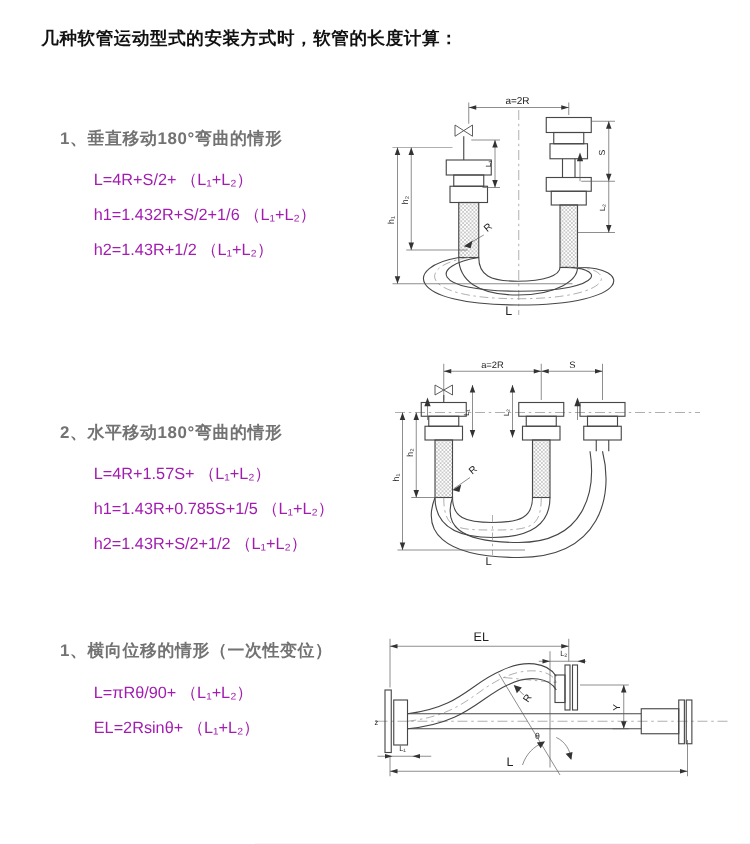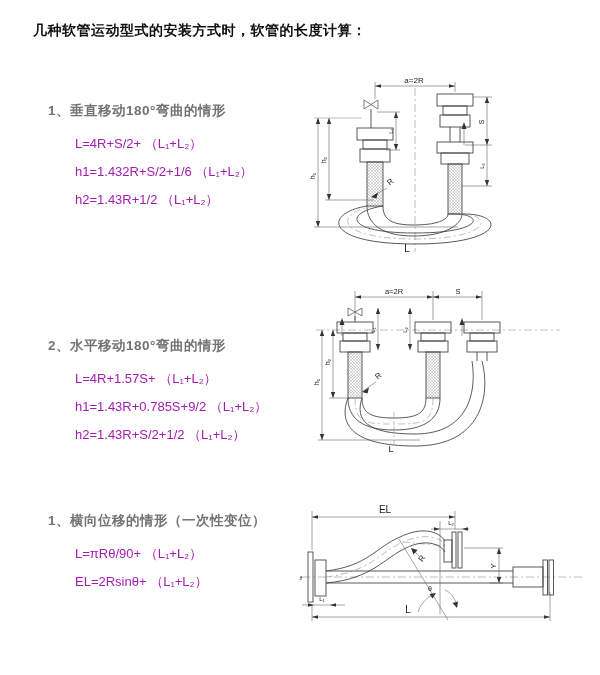--- a/index.html
+++ b/index.html
@@ -36,21 +36,21 @@
       <div class="formula">L=4R+S/2+ （L₁+L₂）</div>
       <div class="formula">h1=1.432R+S/2+1/6 （L₁+L₂）</div>
       <div class="formula">h2=1.43R+1/2 （L₁+L₂）</div>
     </div>
   </div>
 
   <div class="section" id="sec2">
     <div class="sec-heading">2、水平移动180°弯曲的情形</div>
     <div class="formulas">
       <div class="formula">L=4R+1.57S+ （L₁+L₂）</div>
-      <div class="formula">h1=1.43R+0.785S+9/2 （L₁+L₂）</div>
+      <div class="formula">h1=1.43R+0.785S+1/5 （L₁+L₂）</div>
       <div class="formula">h2=1.43R+S/2+1/2 （L₁+L₂）</div>
     </div>
   </div>
 
   <div class="section" id="sec3">
     <div class="sec-heading">1、横向位移的情形（一次性变位）</div>
     <div class="formulas">
       <div class="formula">L=πRθ/90+ （L₁+L₂）</div>
       <div class="formula">EL=2Rsinθ+ （L₁+L₂）</div>
     </div>

